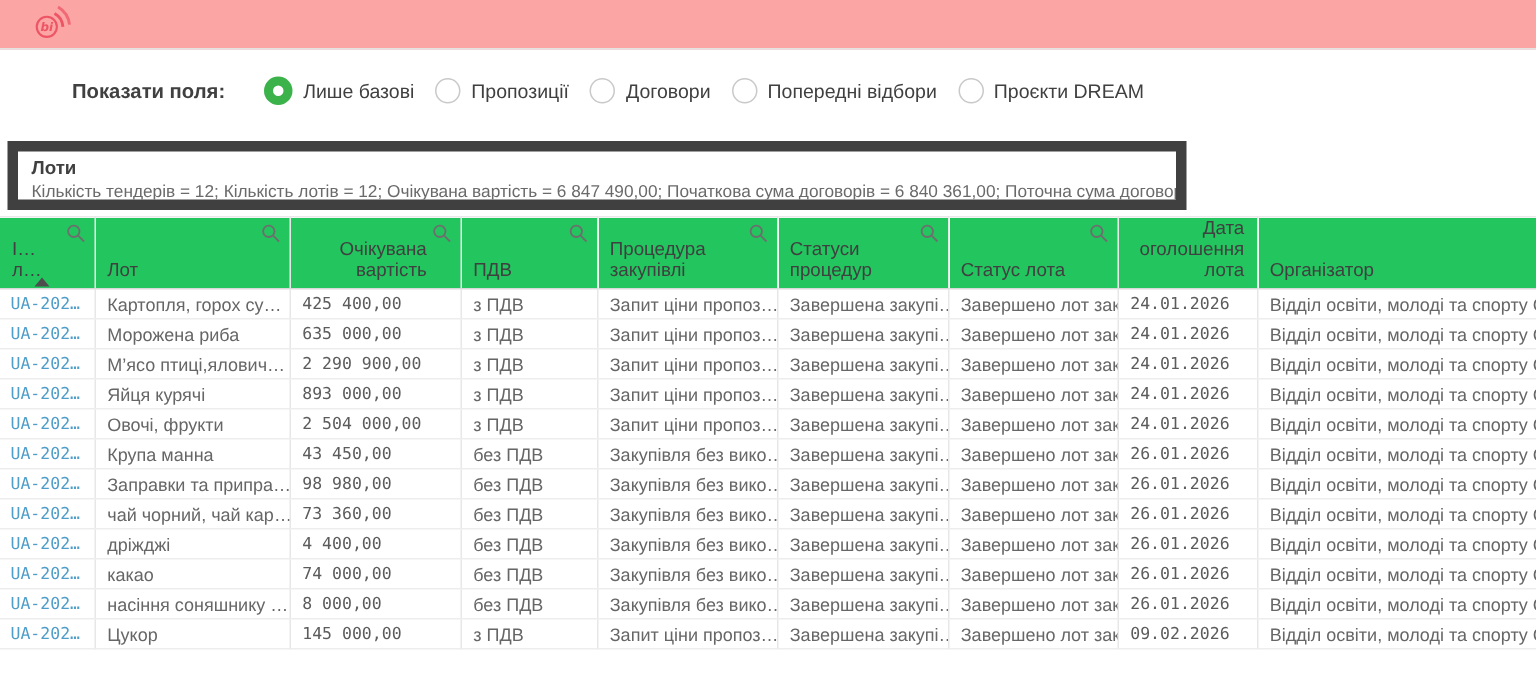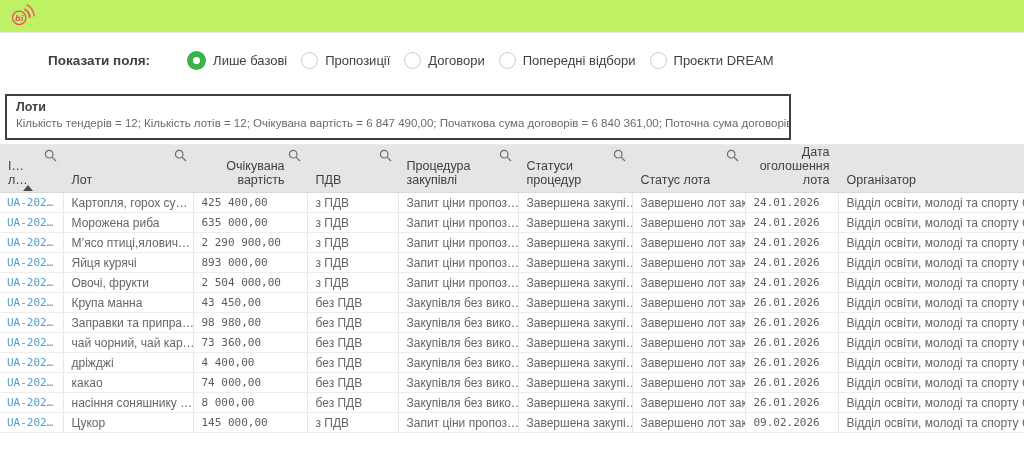--- a/index.html
+++ b/index.html
@@ -1,43 +1,43 @@
 <!DOCTYPE html>
 <html><head>
 <meta charset="utf-8">
 <style>
   * { margin:0; padding:0; box-sizing:border-box; }
   html,body { width:1024px; height:452px; overflow:hidden; }
   body { font-family:"Liberation Sans", sans-serif; background:#fff; color:#595959; }
 
   
-  .app-header { height:33px; border-bottom:1px solid #e3e3e3; display:flex; align-items:center; padding-left:8px; background:#bef264; }
+  .app-header { height:33px; border-bottom:1px solid #e3e3e3; display:flex; align-items:center; padding-left:20px; background:#fca5a5; }
   .logo { width:28px; height:28px; display:inline-flex; align-items:center; justify-content:center; }
   .title { font-size:17.5px; font-weight:normal; color:#4a4a4a; margin-left:13px; white-space:nowrap; }
 
   
-  .filter-bar { height:54px; display:flex; align-items:center; padding-left:48px; gap:26px; }
+  .filter-bar { height:54px; display:flex; align-items:center; padding-left:48px; gap:15px; }
   .filter-label { font-weight:bold; font-size:13.5px; color:#404040; white-space:nowrap; }
   .radio-group { display:flex; align-items:center; gap:14px;margin-left:11px; }
   .radio-item { display:flex; align-items:center; gap:7px; font-size:13px; color:#404040; cursor:pointer; white-space:nowrap; }
   .radio-circle { width:17px; height:17px; border-radius:50%; border:1px solid #c9c9c9; background:#fff; flex:none; }
   .radio-circle.selected { width:19px; height:19px; border:6px solid #3bb24a; }
 
   
-  .summary-box { margin:7px 0 0 5px; width:786px; height:46px; border:2px solid #404040; padding:3px 9px; overflow:hidden; background:#fff; }
+  .summary-box { margin:7px 0 0 5px; width:786px; height:46px; border:7px solid #404040; padding:3px 9px; overflow:hidden; background:#fff; }
   .summary-title { font-size:12.5px; font-weight:bold; color:#404040; line-height:17px; }
   .summary-text { font-size:11.5px; color:#6a6a6a; line-height:15px; white-space:nowrap; }
 
   
   .table-wrap { margin-top:4px; }
   table { border-collapse:collapse; table-layout:fixed; width:1024px; }
   th, td { overflow:hidden; white-space:nowrap; border-right:1px solid #e7e7e7; }
   thead th { height:48px; position:relative; vertical-align:bottom; font-weight:normal; color:#404040;
              font-size:12.5px; text-align:left; padding:0 8px 5px 8px;
-             border-top:1px solid #e9e9e9; border-bottom:1px solid #d9d9d9; background:#e5e5e5; }
+             border-top:1px solid #e9e9e9; border-bottom:1px solid #d9d9d9; background:#22c55e; }
   thead th.align-right { text-align:right; }
   .hlabel { white-space:pre-line; line-height:14px; }
   thead th.align-right.has-icon .hlabel { padding-right:14px; }
   .search-ic { position:absolute; top:4px; right:6px; width:13px; height:13px; line-height:0; }
   .sort-asc { position:absolute; bottom:1px; left:23px; width:0; height:0;
               border-left:5px solid transparent; border-right:5px solid transparent; border-bottom:6px solid #4d4d4d; }
 
   tbody td { height:20px; font-size:12px; color:#666; padding:0 6px 0 8px; border-bottom:1px solid #ededed; background:#fff; }
   td.c-num, td.c-date { text-align:left; font-family:"DejaVu Sans Mono", monospace; font-size:11px; padding-right:9px; color:#5c5c5c; }
   td.c-id  { color:#4f9dc9; font-family:"DejaVu Sans Mono", monospace; font-size:11px; padding:0 2px 0 7px; cursor:pointer; }

